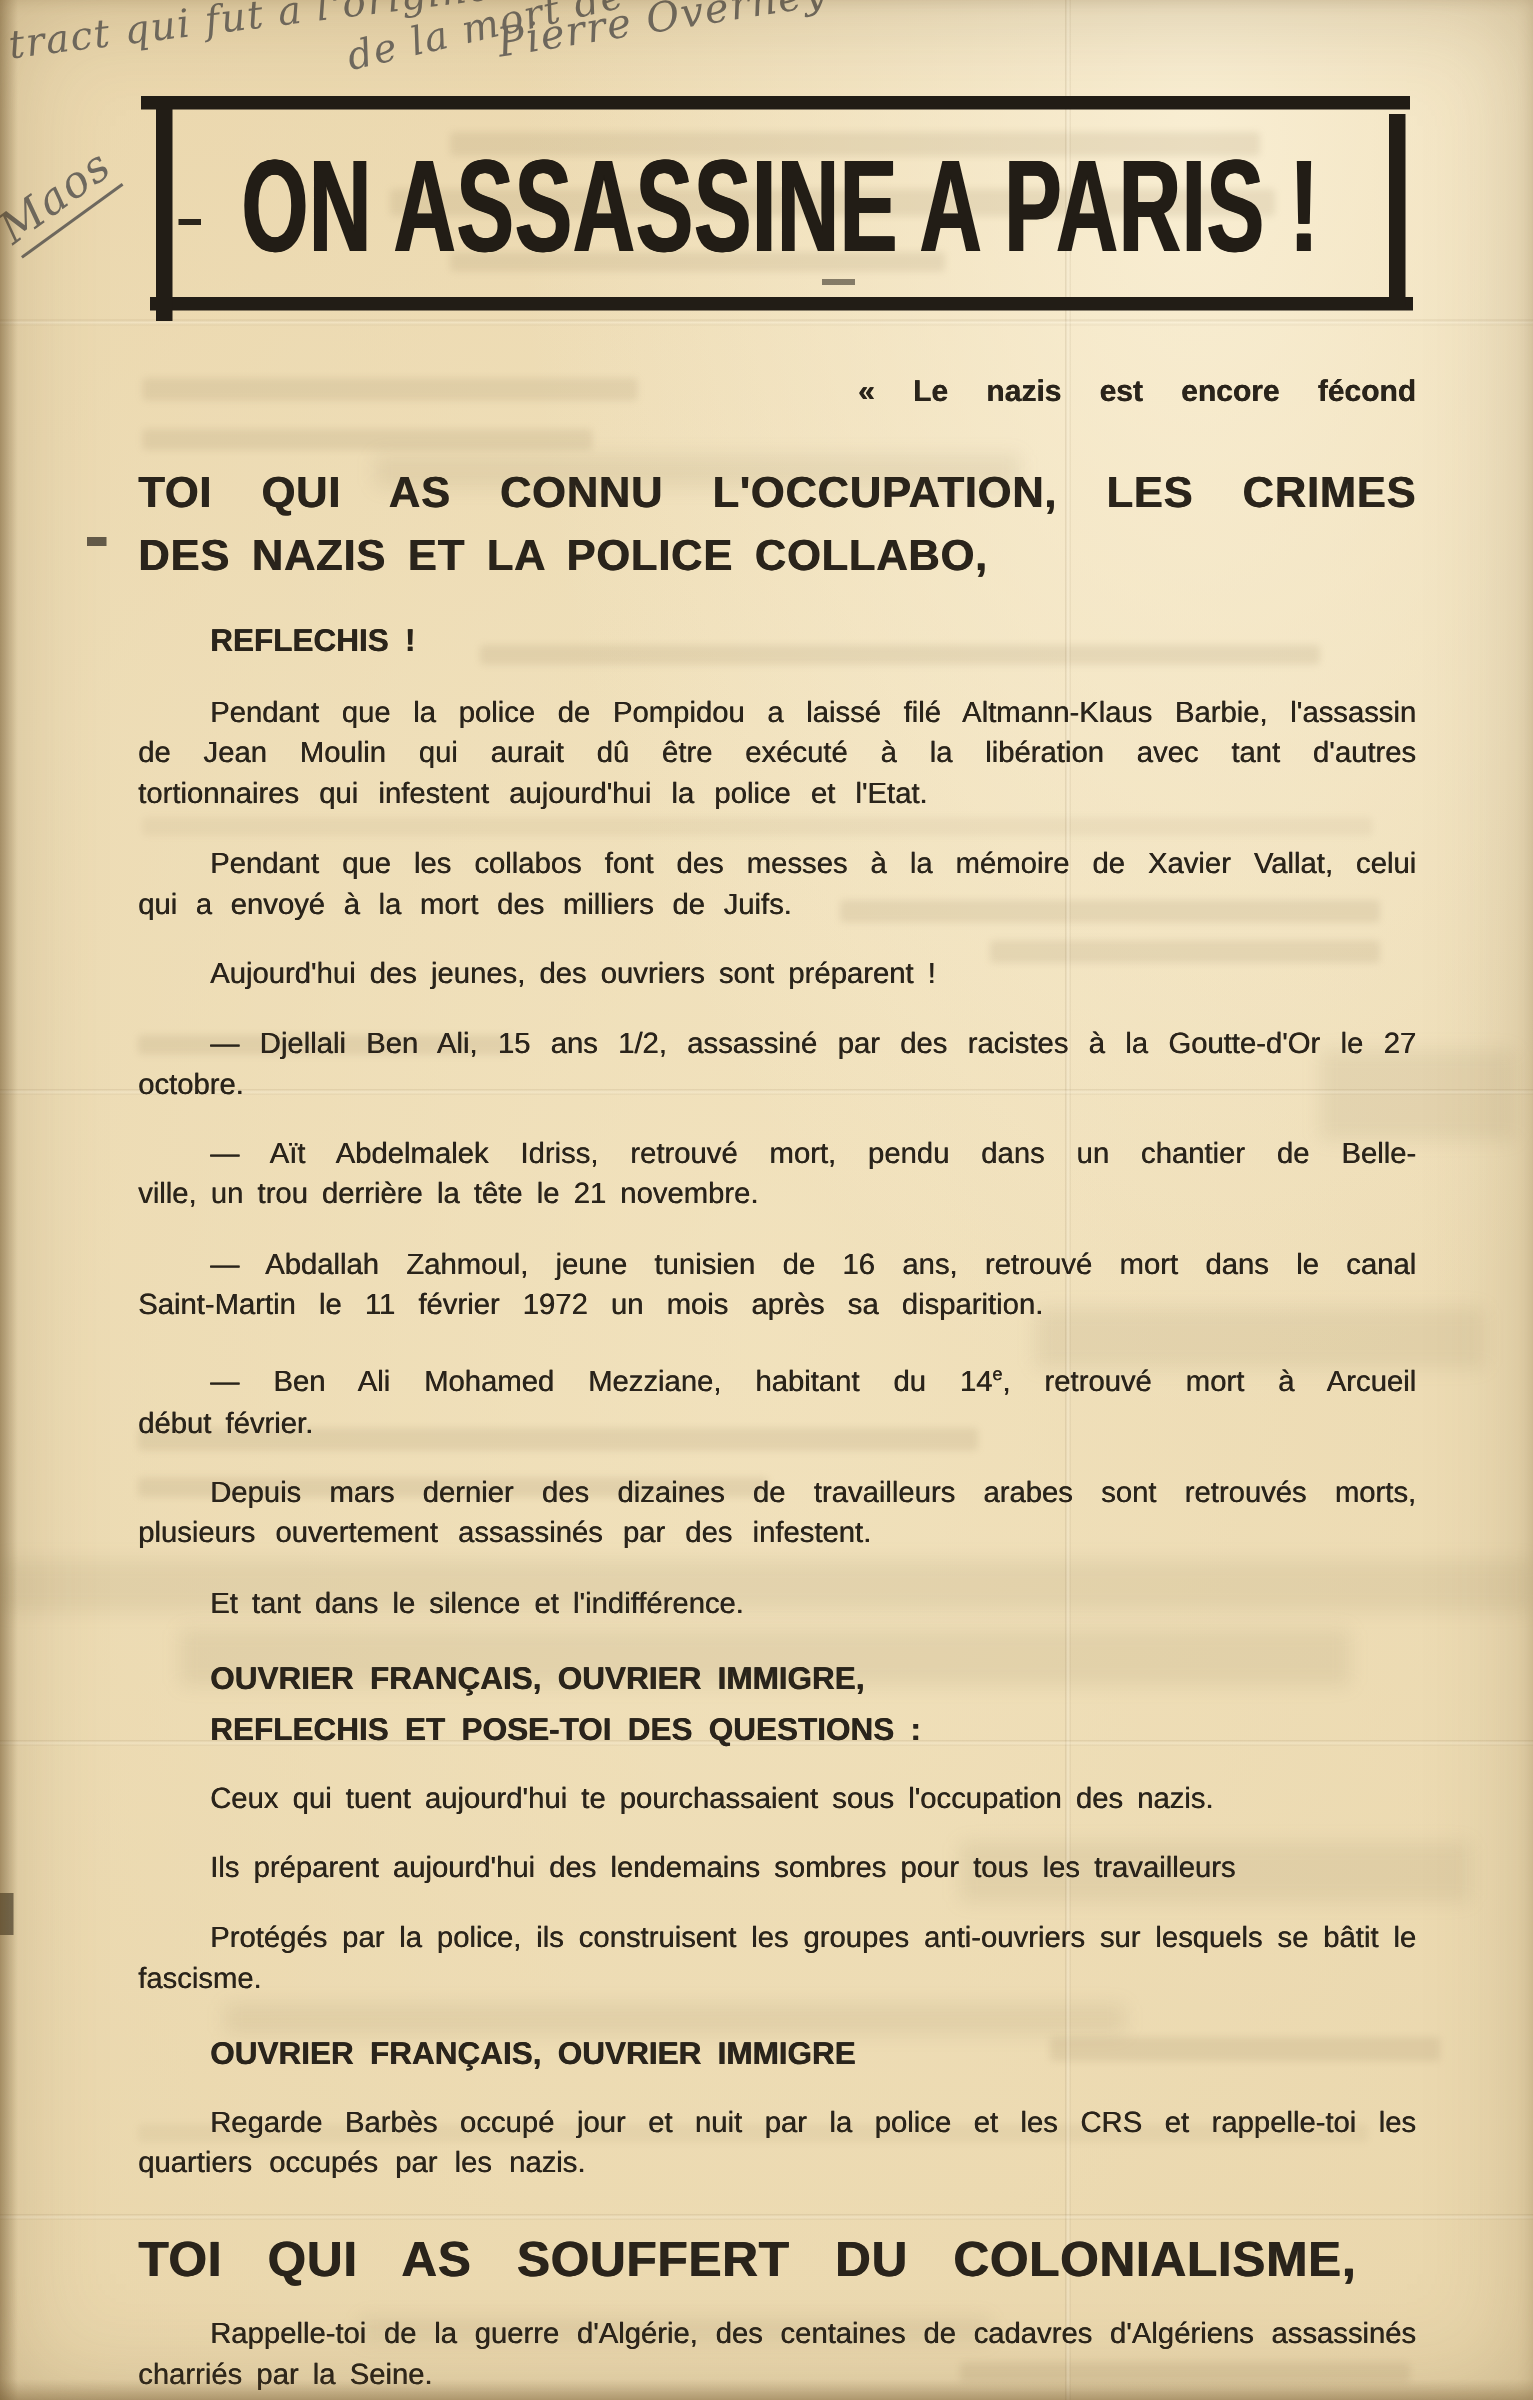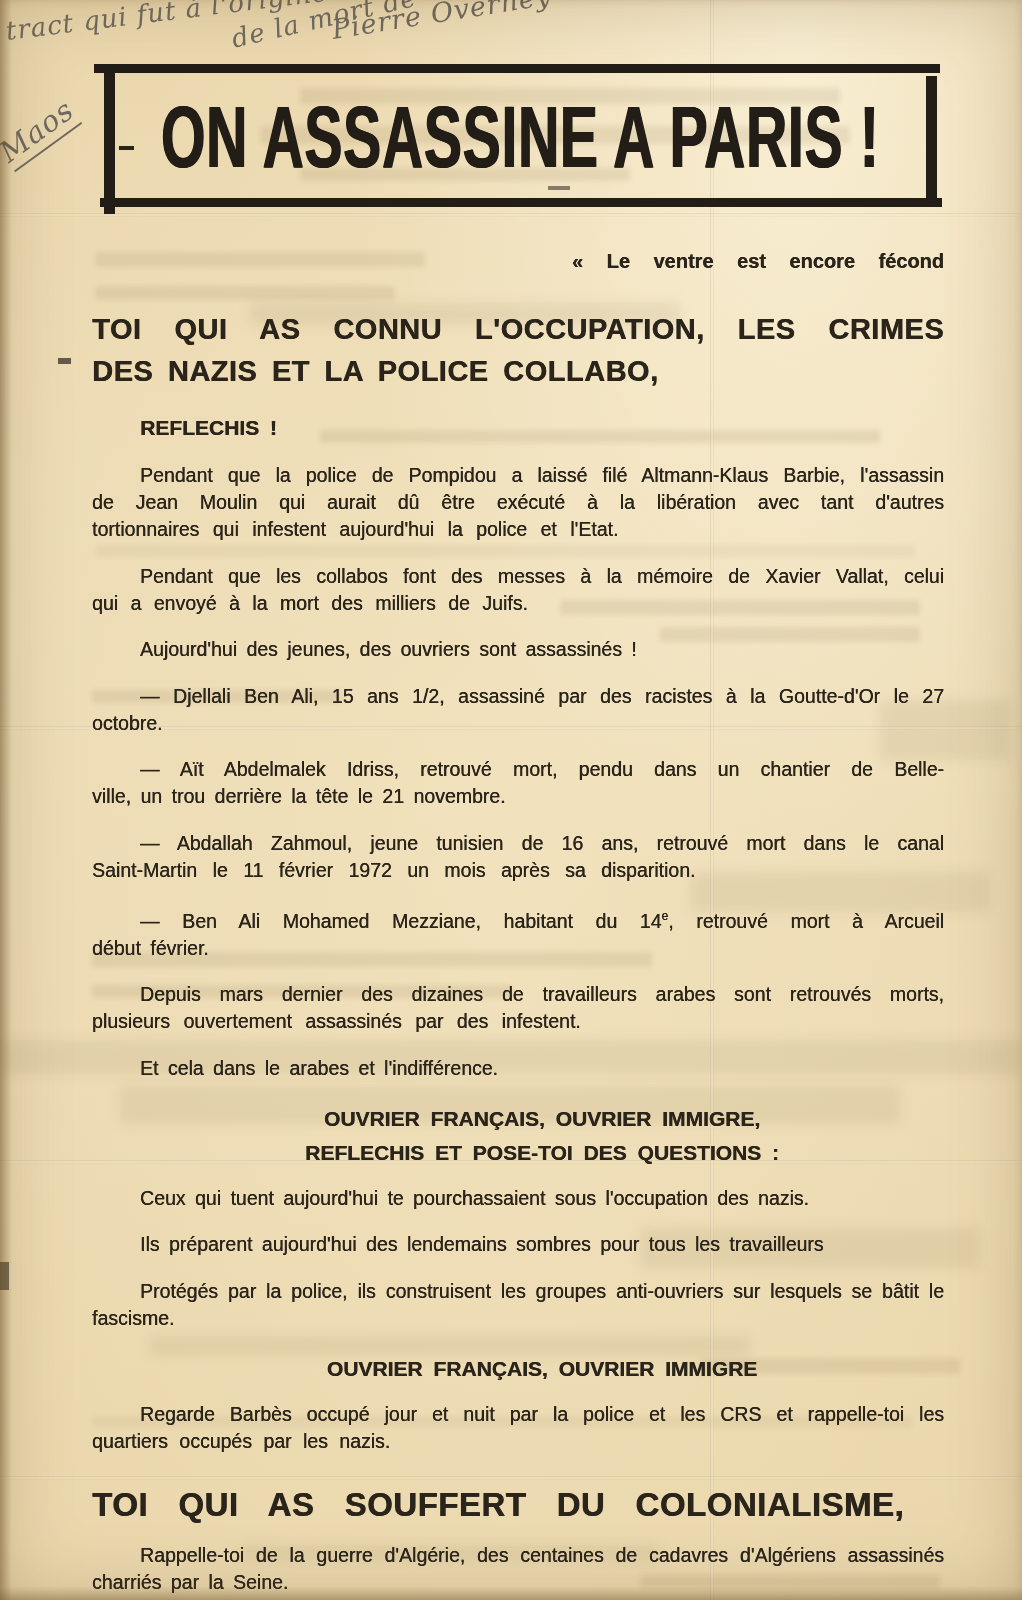--- a/index.html
+++ b/index.html
@@ -60,21 +60,21 @@
   .para.first{margin-top:17px;}
   .p-pompidou{word-spacing:8px;}
   .p-collabos{word-spacing:7px;}
   .v-djellali{word-spacing:6px;}
   .v-zahmoul{word-spacing:10px;}
   .p-depuis{word-spacing:8px;}
   .p-proteges{word-spacing:4px;}
   .p-barbes{word-spacing:6px;}
   .split .l1{text-align:justify;text-align-last:justify;text-indent:48px;}
   .split{text-indent:0;}
-  .sub-block{margin-top:20px;text-align:center;}
+  .sub-block{margin-top:20px;}
   .h2{margin-top:30px;width:812px;font-weight:bold;font-size:33px;line-height:40px;
       letter-spacing:.5px;text-align:justify;text-align-last:justify;text-shadow:.6px 0 currentColor;}
   sup{font-size:12px;}
 </style>
 </head>
 <body>
 
 <div class="page">
 
   <div class="ghost" style="left:300px;top:88px;width:540px;height:16px;"></div>
@@ -118,49 +118,49 @@
   <div class="bar" style="left:926px;top:76px;width:11px;height:128px;"></div>
   <div class="mark" style="left:119px;top:146px;width:15px;height:4px;"></div>
   <div class="mark" style="left:548px;top:186px;width:22px;height:4px;opacity:.55;"></div>
   <div class="title-wrap">
     <div class="leaflet-title">ON ASSASSINE A PARIS !</div>
   </div>
 
   <div class="content">
 
     <div class="quote">
-      <div>« Le ventre est encore fécond</div>
+      <div>« Le nazis est encore fécond</div>
     </div>
 
     <div class="h1">
       <div class="stretch">TOI QUI AS CONNU L'OCCUPATION, LES CRIMES</div>
       <div class="line2">DES NAZIS ET LA POLICE COLLABO,</div>
     </div>
 
     <div class="sub reflechis">REFLECHIS !</div>
 
     <p class="para first p-pompidou">Pendant que la police de Pompidou a laissé filé Altmann-Klaus Barbie, l'assassin de Jean Moulin qui aurait dû être exécuté à la libération avec tant d'autres tortionnaires qui infestent aujourd'hui la police et l'Etat.</p>
     <p class="para p-collabos">Pendant que les collabos font des messes à la mémoire de Xavier Vallat, celui qui a envoyé à la mort des milliers de Juifs.</p>
-    <p class="para">Aujourd'hui des jeunes, des ouvriers sont assassinés !</p>
+    <p class="para">Aujourd'hui des jeunes, des ouvriers sont préparent !</p>
     <p class="para v-djellali">— Djellali Ben Ali, 15 ans 1/2, assassiné par des racistes à la Goutte-d'Or le 27 octobre.</p>
 
     <p class="para split">
       <span class="l1" style="display:block;word-spacing:6px;">— Aït Abdelmalek Idriss, retrouvé mort, pendu dans un chantier de Belle-</span>
       <span style="display:block;text-indent:0;">ville, un trou derrière la tête le 21 novembre.</span>
     </p>
 
     <p class="para v-zahmoul">— Abdallah Zahmoul, jeune tunisien de 16 ans, retrouvé mort dans le canal Saint-Martin le 11 février 1972 un mois après sa disparition.</p>
 
     <p class="para split">
       <span class="l1" style="display:block;word-spacing:7px;"><span>— Ben Ali Mohamed Mezziane, habitant du 14</span><sup>e</sup><span>, retrouvé mort à Arcueil</span></span>
       <span style="display:block;text-indent:0;">début février.</span>
     </p>
 
     <p class="para p-depuis">Depuis mars dernier des dizaines de travailleurs arabes sont retrouvés morts, plusieurs ouvertement assassinés par des infestent.</p>
-    <p class="para">Et cela dans le arabes et l'indifférence.</p>
+    <p class="para">Et tant dans le silence et l'indifférence.</p>
 
     <div class="sub sub-block">
       <div>OUVRIER FRANÇAIS, OUVRIER IMMIGRE,</div>
       <div>REFLECHIS ET POSE-TOI DES QUESTIONS :</div>
     </div>
 
     <p class="para">Ceux qui tuent aujourd'hui te pourchassaient sous l'occupation des nazis.</p>
     <p class="para">Ils préparent aujourd'hui des lendemains sombres pour tous les travailleurs</p>
     <p class="para p-proteges">Protégés par la police, ils construisent les groupes anti-ouvriers sur lesquels se bâtit le fascisme.</p>
 

